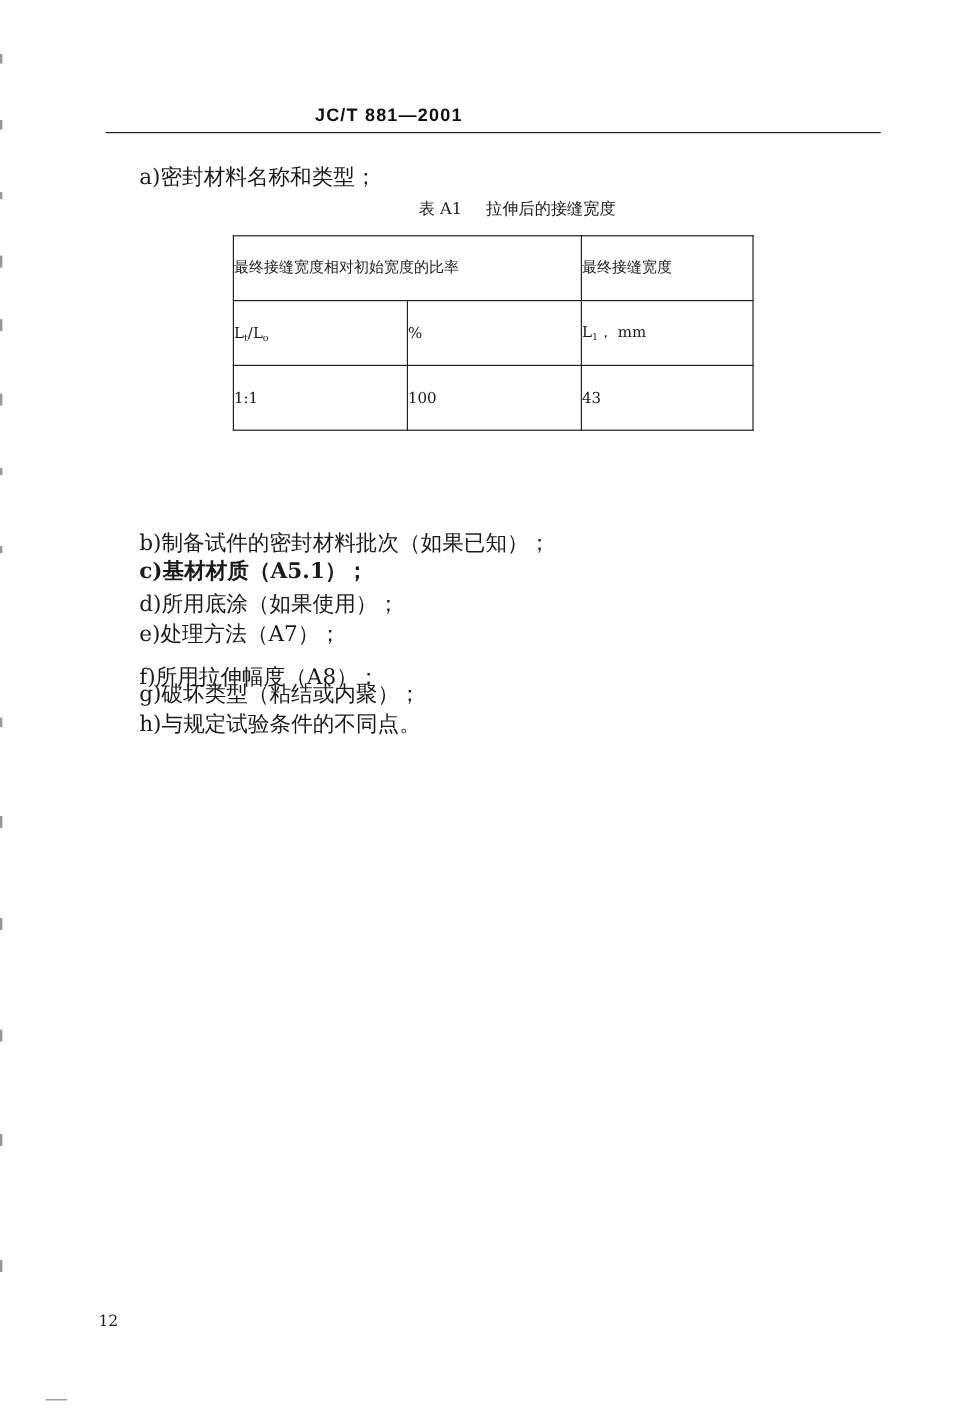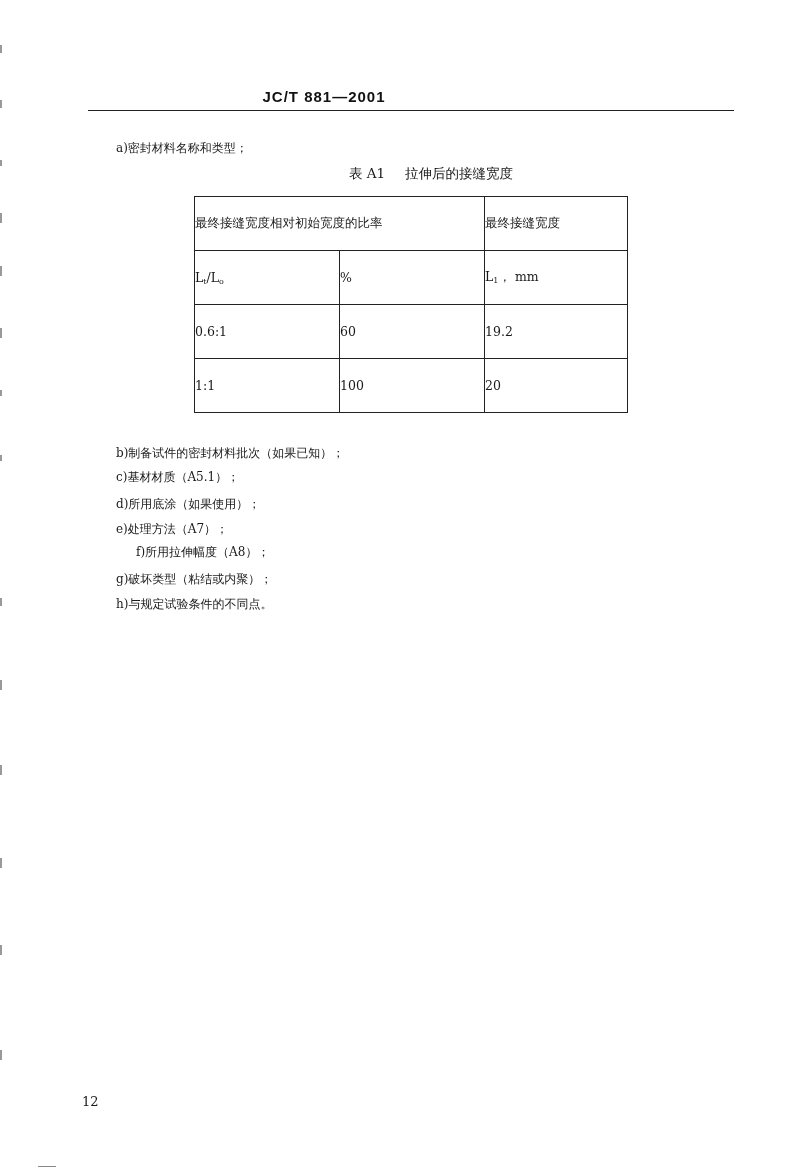--- a/index.html
+++ b/index.html
@@ -11,21 +11,21 @@
   .header-code {
     position: absolute; left: 0; width: 648px; top: 88px; text-align: center;
     font-family: "Liberation Sans", "DejaVu Sans", sans-serif; font-weight: bold;
     font-size: 15px; letter-spacing: 1px; color: #111;
   }
   .header-rule {
     position: absolute; left: 88px; width: 646px; top: 110px; height: 0;
     border-top: 1.6px solid #222;
   }
   .para {
-    position: absolute; left: 116px; font-size: 12px; line-height: 16px; color: #1a1a1a;
+    position: absolute; left: 116px; font-size: 18px; line-height: 16px; color: #1a1a1a;
     white-space: nowrap;
   }
   .caption {
     position: absolute; left: 0; width: 800px; top: 165px; text-align: center;
     font-size: 13.5px; padding-left: 30px; box-sizing: border-box;
   }
   .caption .num { margin-right: 20px; margin-left: 32px; }
   table.t {
     position: absolute; left: 194px; top: 196px; border-collapse: collapse;
     font-size: 12.5px;
@@ -63,37 +63,32 @@
       <tr>
     <td colspan="2">最终接缝宽度相对初始宽度的比率</td>
     <td class="c3">最终接缝宽度</td>
   </tr>
   <tr>
     <td class="c1"><span>L</span><span class="sub">t</span><span>/L</span><span class="sub">o</span></td>
     <td class="c2">%</td>
     <td class="c3"><span>L</span><span class="sub">1</span><span>， mm</span></td>
   </tr>
   <tr>
-    <td class="c1">0.6:1</td>
-    <td class="c2">60</td>
-    <td class="c3">19.2</td>
-  </tr>
-  <tr>
     <td class="c1">1:1</td>
     <td class="c2">100</td>
-    <td class="c3">20</td>
+    <td class="c3">43</td>
   </tr>
 </tbody>
   </table>
 
 <div class="para" style="top:445px;text-align:right;">b)制备试件的密封材料批次（如果已知）；</div>
-<div class="para" style="top:469px;">c)基材材质（A5.1）；</div>
+<div class="para" style="top:469px;font-weight:bold;">c)基材材质（A5.1）；</div>
 <div class="para" style="top:496px;">d)所用底涂（如果使用）；</div>
 <div class="para" style="top:521px;text-align:right;">e)处理方法（A7）；</div>
-<div class="para" style="top:544px;margin-left:20px;">f)所用拉伸幅度（A8）；</div>
+<div class="para" style="top:557px;">f)所用拉伸幅度（A8）；</div>
 <div class="para" style="top:571px;">g)破坏类型（粘结或内聚）；</div>
 <div class="para" style="top:596px;">h)与规定试验条件的不同点。</div>
 
 <div class="pagenum">12</div>
 
 <div class="margin-tick" style="top:45px;height:8px;"></div>
 <div class="margin-tick" style="top:100px;height:8px;"></div>
 <div class="margin-tick" style="top:160px;height:6px;"></div>
 <div class="margin-tick" style="top:213px;height:10px;"></div>
 <div class="margin-tick" style="top:266px;height:10px;"></div>

